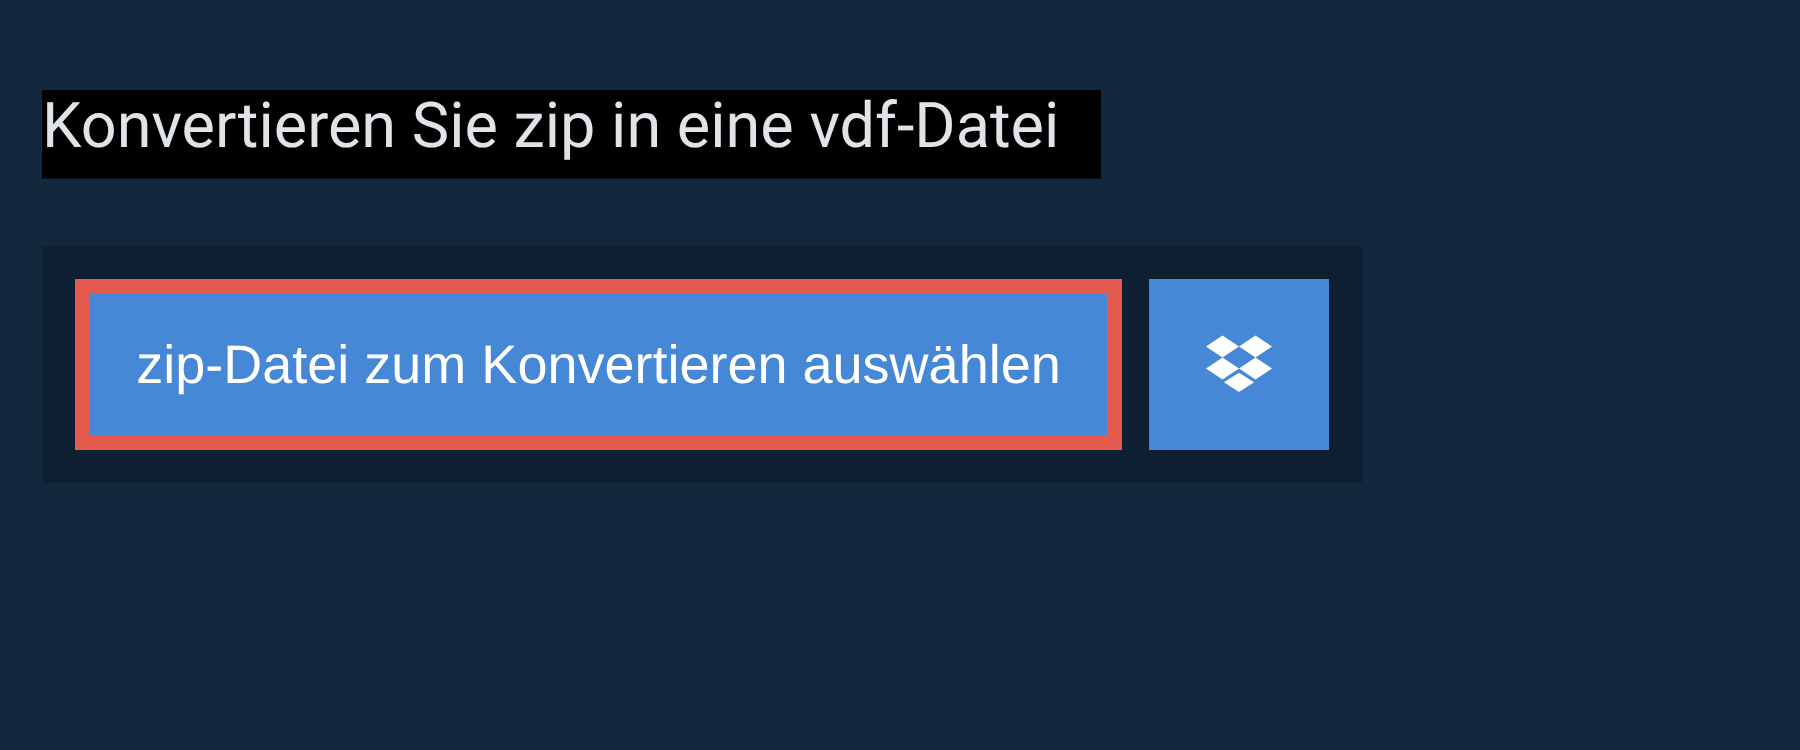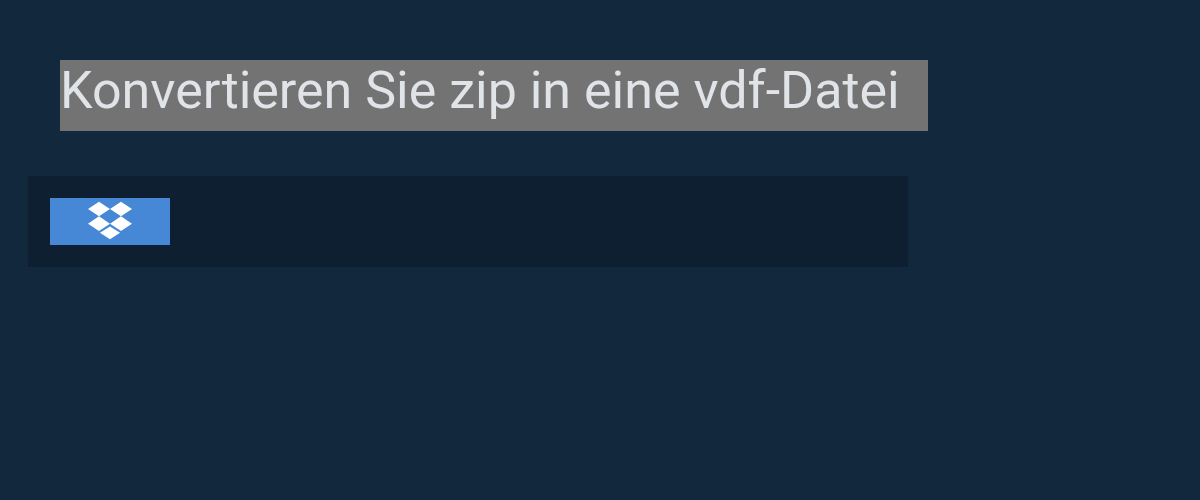--- a/index.html
+++ b/index.html
@@ -14,25 +14,24 @@
       font-family: -apple-system, BlinkMacSystemFont, "Segoe UI", Roboto, Helvetica, Arial, sans-serif;
       overflow: hidden;
     }
     .title-wrap {
       padding-top: 60px;
       padding-left: 28px;
     }
     .title {
       display: inline-block;
       color: #e0e4e8;
-      font-size: 52px;
+      font-size: 42px;
       font-weight: 400;
-      background-color: #737373;
+      background-color: #000000;
       padding: 0 28px 10px 0;
-      margin-left: 32px;
     }
     .panel {
       background-color: #0d1f30;
       margin: 45px 28px 0 28px;
       padding: 22px 22px;
       width: 880px;
       display: flex;
       gap: 18px;
       align-items: stretch;
     }
@@ -66,20 +65,23 @@
     }
   </style>
 </head>
 <body>
 
 <div class="title-wrap">
   <div class="title">Konvertieren Sie zip in eine vdf-Datei</div>
 </div>
 
 <div class="panel">
+  <button class="select-button">
+    <span>zip-Datei zum Konvertieren auswählen</span>
+  </button>
   <button class="dropbox-button">
     <span>
       <svg viewBox="0 0 24 24" xmlns="http://www.w3.org/2000/svg">
         <path d="M6 2 L12 6 L6 10 L0 6 Z M18 2 L24 6 L18 10 L12 6 Z M0 14 L6 10 L12 14 L6 18 Z M12 14 L18 10 L24 14 L18 18 Z M6.5 19 L12 15.5 L17.5 19 L12 22.5 Z"></path>
       </svg>
     </span>
   </button>
 </div>
 
 </body></html>

